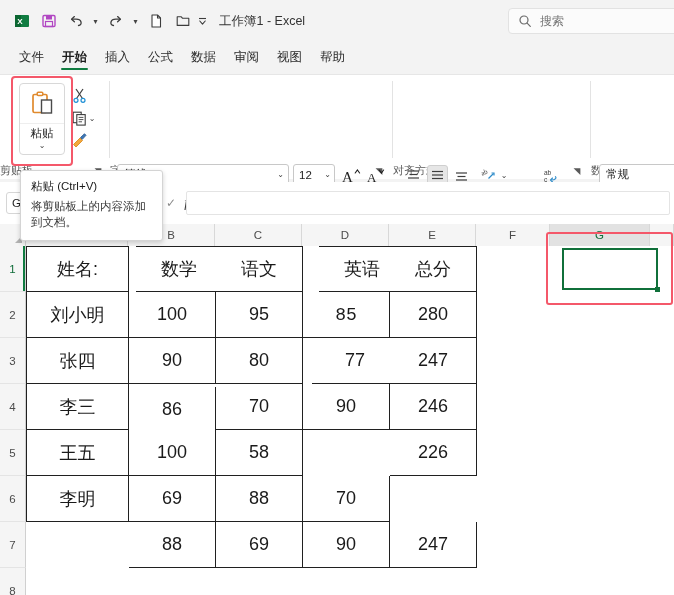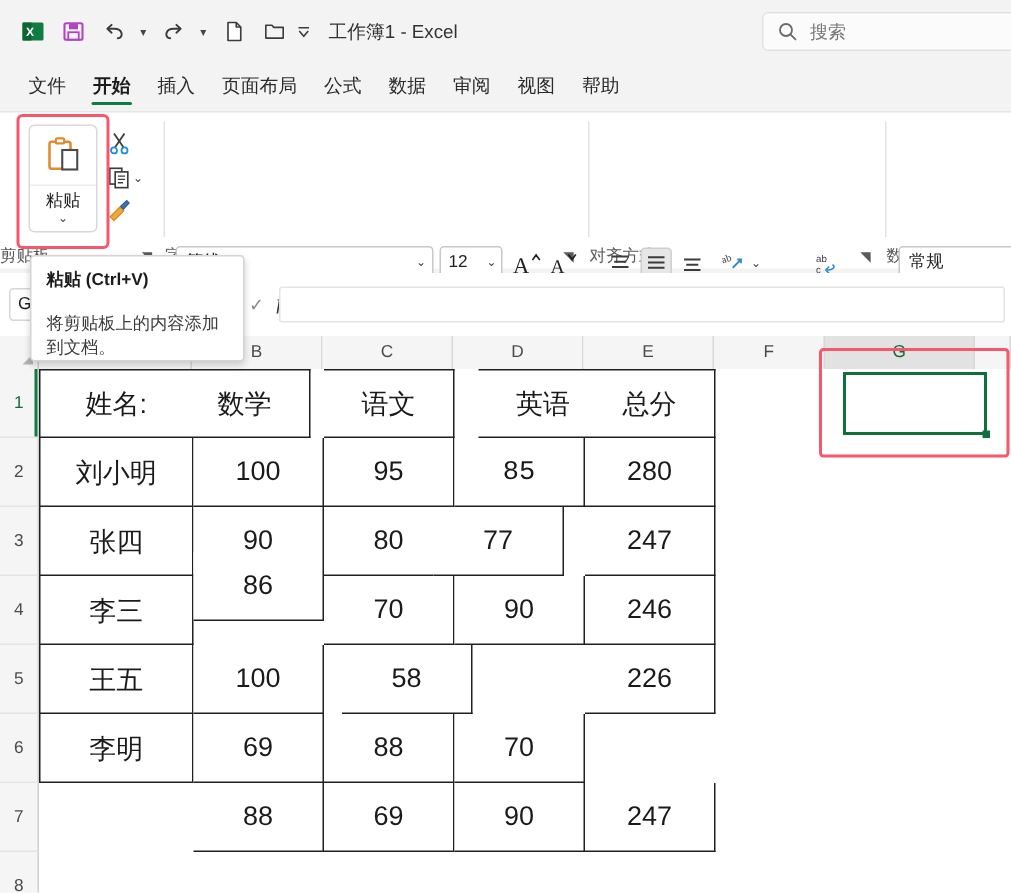--- a/index.html
+++ b/index.html
@@ -197,21 +197,21 @@
     position:absolute; border:2.5px solid #f4586a; border-radius:3px;
     pointer-events:none; z-index:25;
   }
 
   
   .tooltip {
     position:absolute; left:20px; top:170px; width:143px; height:71px;
     background:#ffffff; border:1px solid #d4d4d4; border-radius:3px;
     box-shadow:0 2px 5px rgba(0,0,0,0.18); z-index:90; padding:8px 10px;
   }
-  .tt-title { font-size:11.5px; font-weight:bold; color:#1b1b1b; margin-bottom:15px; }
+  .tt-title { font-size:11.5px; font-weight:normal; color:#1b1b1b; margin-bottom:5px; }
   .tt-body { font-size:11.5px; color:#3b3b3b; line-height:1.35; }
   svg { display:block; }
 </style>
 </head>
 <body>
 
 <div id="app">
 
   <div class="titlebar">
     <div class="qat">
@@ -271,21 +271,20 @@
         <line x1="9.1" y1="9.1" x2="12.3" y2="12.3" stroke="#6a6a6a" stroke-width="1.2" stroke-linecap="round"></line>
       </svg>
     </span>
     <span class="ph">搜索</span>
   </div>
 
   <div class="tabsbar">
     <div class="tab">文件</div>
     <div class="tab active">开始</div>
     <div class="tab">插入</div>
-    <div class="tab">页面布局</div>
     <div class="tab">公式</div>
     <div class="tab">数据</div>
     <div class="tab">审阅</div>
     <div class="tab">视图</div>
     <div class="tab">帮助</div>
   </div>
 
   <div class="ribbon">
 
     <div class="grp" style="left:0; width:110px;">
@@ -543,46 +542,46 @@
     <div class="rowhdr active" style="top:22px; height:46px;">1</div>
     <div class="rowhdr" style="top:68px; height:46px;">2</div>
     <div class="rowhdr" style="top:114px; height:46px;">3</div>
     <div class="rowhdr" style="top:160px; height:46px;">4</div>
     <div class="rowhdr" style="top:206px; height:46px;">5</div>
     <div class="rowhdr" style="top:252px; height:46px;">6</div>
     <div class="rowhdr" style="top:298px; height:46px;">7</div>
     <div class="rowhdr" style="top:344px; height:46px;">8</div>
 
     <div class="cell first toprow" style="left:26px; top:22px; width:103px; height:46px;">姓名:</div>
-    <div class="cell toprow" style="left:120px; top:22px; width:87px; height:46px;">数学</div>
+    <div class="cell toprow" style="left:136px; top:22px; width:87px; height:46px;">数学</div>
     <div class="cell toprow" style="left:216px; top:22px; width:87px; height:46px;">语文</div>
     <div class="cell toprow" style="left:319px; top:22px; width:87px; height:46px;">英语</div>
     <div class="cell toprow" style="left:390px; top:22px; width:87px; height:46px;">总分</div>
 
     <div class="cell first" style="left:26px; top:68px; width:103px; height:46px;">刘小明</div>
     <div class="cell" style="left:129px; top:68px; width:87px; height:46px;">100</div>
     <div class="cell" style="left:216px; top:68px; width:87px; height:46px;">95</div>
     <div class="cell" style="left:303px; top:68px; width:87px; height:46px;font-family:Liberation Mono, monospace;">85</div>
     <div class="cell" style="left:390px; top:68px; width:87px; height:46px;">280</div>
 
     <div class="cell first" style="left:26px; top:114px; width:103px; height:46px;">张四</div>
     <div class="cell" style="left:129px; top:114px; width:87px; height:46px;">90</div>
     <div class="cell" style="left:216px; top:114px; width:87px; height:46px;">80</div>
-    <div class="cell" style="left:289px; top:114px; width:87px; height:46px;">77</div>
+    <div class="cell" style="left:312px; top:114px; width:87px; height:46px;">77</div>
     <div class="cell" style="left:390px; top:114px; width:87px; height:46px;">247</div>
 
     <div class="cell first" style="left:26px; top:160px; width:103px; height:46px;">李三</div>
-    <div class="cell" style="left:129px; top:144px; width:87px; height:46px;">86</div>
+    <div class="cell" style="left:129px; top:163px; width:87px; height:46px;">86</div>
     <div class="cell" style="left:216px; top:160px; width:87px; height:46px;">70</div>
     <div class="cell" style="left:303px; top:160px; width:87px; height:46px;">90</div>
     <div class="cell" style="left:390px; top:160px; width:87px; height:46px;">246</div>
 
     <div class="cell first" style="left:26px; top:206px; width:103px; height:46px;">王五</div>
     <div class="cell" style="left:129px; top:206px; width:87px; height:46px;">100</div>
-    <div class="cell" style="left:228px; top:206px; width:87px; height:46px;">58</div>
+    <div class="cell" style="left:216px; top:206px; width:87px; height:46px;">58</div>
     <div class="cell" style="left:390px; top:206px; width:87px; height:46px;">226</div>
 
     <div class="cell first" style="left:26px; top:252px; width:103px; height:46px;">李明</div>
     <div class="cell" style="left:129px; top:252px; width:87px; height:46px;">69</div>
     <div class="cell" style="left:216px; top:252px; width:87px; height:46px;">88</div>
     <div class="cell" style="left:303px; top:252px; width:87px; height:46px;">70</div>
 
     <div class="cell" style="left:129px; top:298px; width:87px; height:46px;">88</div>
     <div class="cell" style="left:216px; top:298px; width:87px; height:46px;">69</div>
     <div class="cell" style="left:303px; top:298px; width:87px; height:46px;">90</div>

